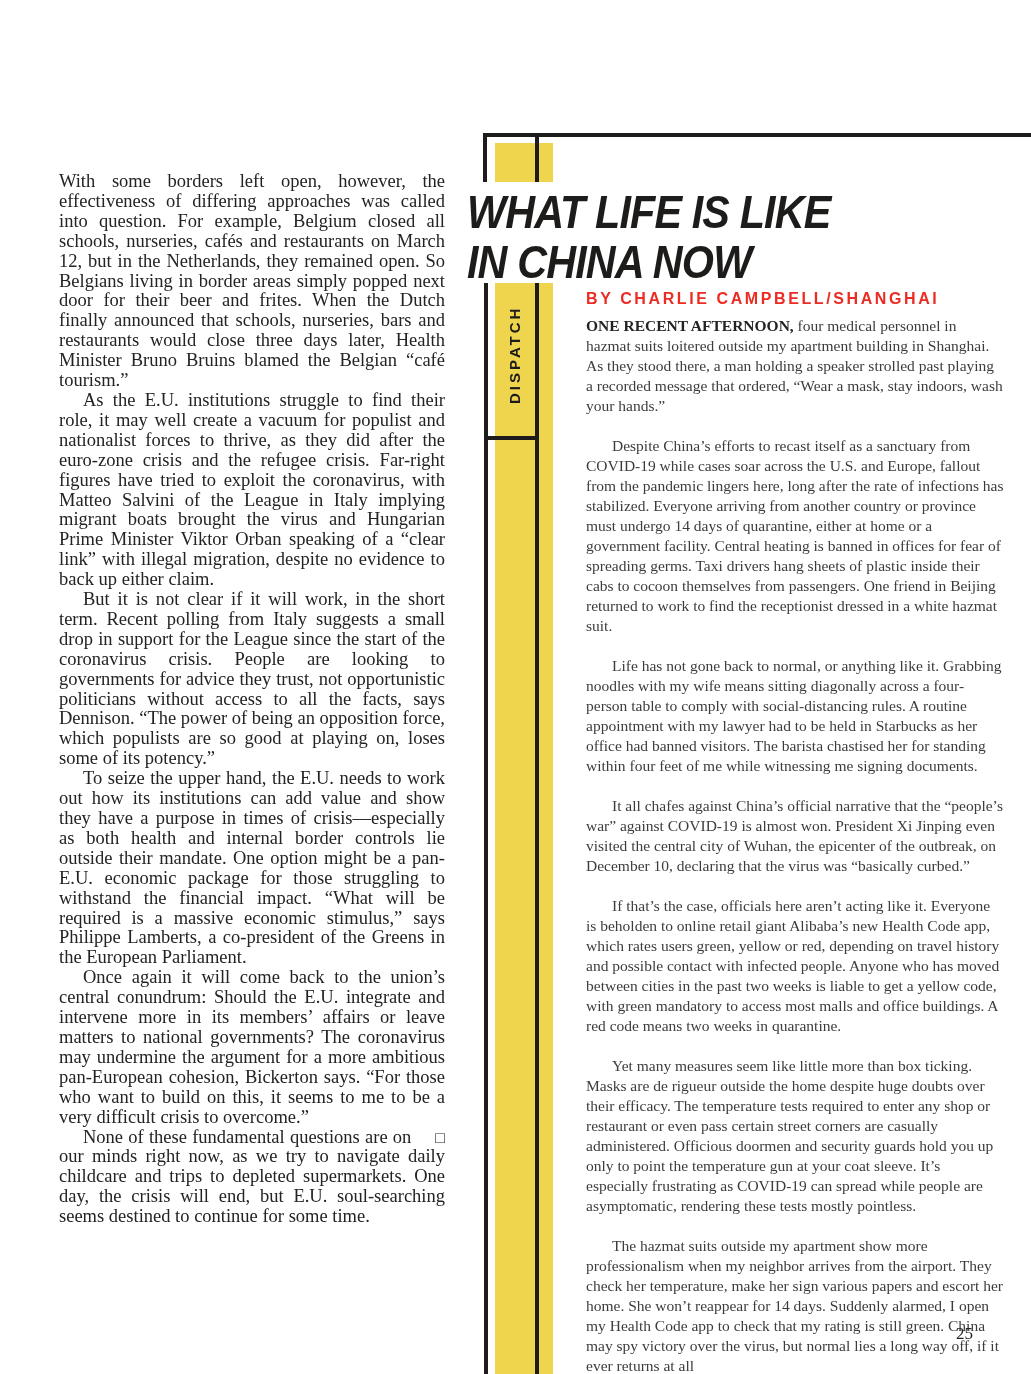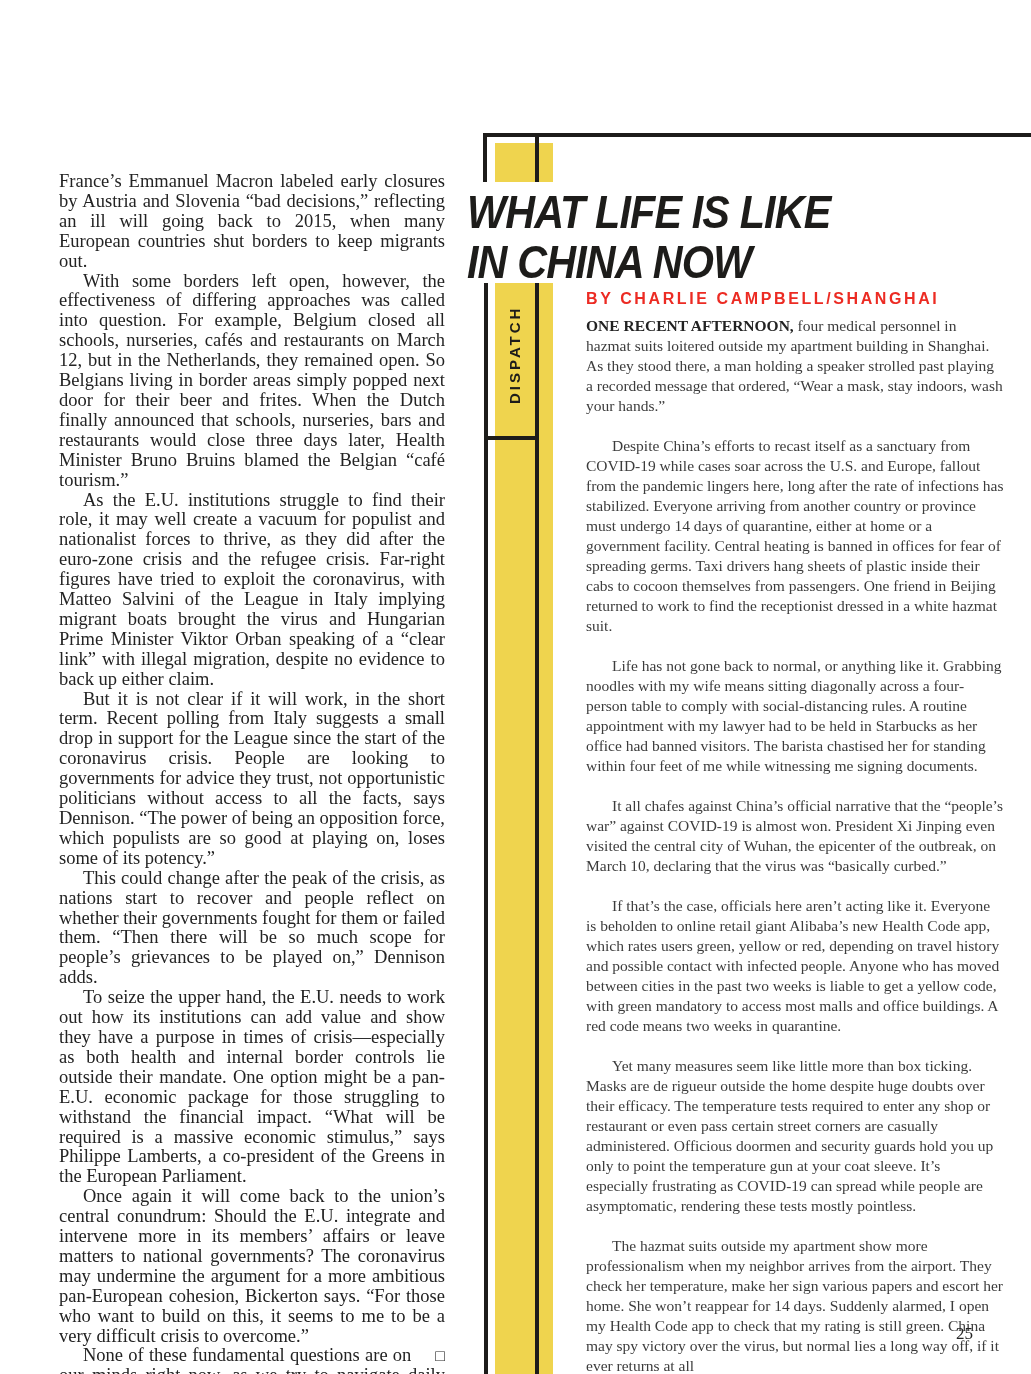--- a/index.html
+++ b/index.html
@@ -70,25 +70,23 @@
     position:absolute; left:956px; top:1324px;
     font-family:"Liberation Serif", serif; font-size:17px; color:#232323;
   }
 </style>
 </head>
 <body>
 
 <div class="page">
 
   <div class="left-col">
-    <p>France’s Emmanuel Macron labeled early closures by Austria and Slovenia “bad decisions,” reflecting an ill will going back to 2015, when many European countries shut borders to keep migrants out.</p>
     <p>With some borders left open, however, the effectiveness of differing approaches was called into question. For example, Belgium closed all schools, nurseries, cafés and restaurants on March 12, but in the Netherlands, they remained open. So Belgians living in border areas simply popped next door for their beer and frites. When the Dutch finally announced that schools, nurseries, bars and restaurants would close three days later, Health Minister Bruno Bruins blamed the Belgian “café tourism.”</p>
     <p>As the E.U. institutions struggle to find their role, it may well create a vacuum for populist and nationalist forces to thrive, as they did after the euro-zone crisis and the refugee crisis. Far-right figures have tried to exploit the coronavirus, with Matteo Salvini of the League in Italy implying migrant boats brought the virus and Hungarian Prime Minister Viktor Orban speaking of a “clear link” with illegal migration, despite no evidence to back up either claim.</p>
     <p>But it is not clear if it will work, in the short term. Recent polling from Italy suggests a small drop in support for the League since the start of the coronavirus crisis. People are looking to governments for advice they trust, not opportunistic politicians without access to all the facts, says Dennison. “The power of being an opposition force, which populists are so good at playing on, loses some of its potency.”</p>
-    <p>This could change after the peak of the crisis, as nations start to recover and people reflect on whether their governments fought for them or failed them. “Then there will be so much scope for people’s grievances to be played on,” Dennison adds.</p>
     <p>To seize the upper hand, the E.U. needs to work out how its institutions can add value and show they have a purpose in times of crisis—especially as both health and internal border controls lie outside their mandate. One option might be a pan-E.U. economic package for those struggling to withstand the financial impact. “What will be required is a massive economic stimulus,” says Philippe Lamberts, a co-president of the Greens in the European Parliament.</p>
     <p>Once again it will come back to the union’s central conundrum: Should the E.U. integrate and intervene more in its members’ affairs or leave matters to national governments? The coronavirus may undermine the argument for a more ambitious pan-European cohesion, Bickerton says. “For those who want to build on this, it seems to me to be a very difficult crisis to overcome.”</p>
     <p>
       <span class="endmark">□</span><span>None of these fundamental questions are on our minds right now, as we try to navigate daily childcare and trips to depleted supermarkets. One day, the crisis will end, but E.U. soul-searching seems destined to continue for some time.</span>
     </p>
   </div>
 
   <div class="rule top-rule"></div>
   <div class="rule vline-top-left"></div>
   <div class="ysq-top" style="background-color: rgb(239, 212, 78);"></div>
@@ -105,21 +103,21 @@
     <div>IN CHINA NOW</div>
   </div>
   <div class="byline" style="color: rgb(236, 43, 35);">BY CHARLIE CAMPBELL/SHANGHAI</div>
 
   <div class="right-col">
     <p>
       <span class="lead-in">ONE RECENT AFTERNOON,</span><span> four medical personnel in hazmat suits loitered outside my apartment building in Shanghai. As they stood there, a man holding a speaker strolled past playing a recorded message that ordered, “Wear a mask, stay indoors, wash your hands.”</span>
     </p>
     <p>Despite China’s efforts to recast itself as a sanctuary from COVID-19 while cases soar across the U.S. and Europe, fallout from the pandemic lingers here, long after the rate of infections has stabilized. Everyone arriving from another country or province must undergo 14 days of quarantine, either at home or a government facility. Central heating is banned in offices for fear of spreading germs. Taxi drivers hang sheets of plastic inside their cabs to cocoon themselves from passengers. One friend in Beijing returned to work to find the receptionist dressed in a white hazmat suit.</p>
     <p>Life has not gone back to normal, or anything like it. Grabbing noodles with my wife means sitting diagonally across a four-person table to comply with social-distancing rules. A routine appointment with my lawyer had to be held in Starbucks as her office had banned visitors. The barista chastised her for standing within four feet of me while witnessing me signing documents.</p>
-    <p>It all chafes against China’s official narrative that the “people’s war” against COVID-19 is almost won. President Xi Jinping even visited the central city of Wuhan, the epicenter of the outbreak, on March 10, declaring that the virus was “basically curbed.”</p>
+    <p>It all chafes against China’s official narrative that the “people’s war” against COVID-19 is almost won. President Xi Jinping even visited the central city of Wuhan, the epicenter of the outbreak, on December 10, declaring that the virus was “basically curbed.”</p>
     <p>If that’s the case, officials here aren’t acting like it. Everyone is beholden to online retail giant Alibaba’s new Health Code app, which rates users green, yellow or red, depending on travel history and possible contact with infected people. Anyone who has moved between cities in the past two weeks is liable to get a yellow code, with green mandatory to access most malls and office buildings. A red code means two weeks in quarantine.</p>
     <p>Yet many measures seem like little more than box ticking. Masks are de rigueur outside the home despite huge doubts over their efficacy. The temperature tests required to enter any shop or restaurant or even pass certain street corners are casually administered. Officious doormen and security guards hold you up only to point the temperature gun at your coat sleeve. It’s especially frustrating as COVID-19 can spread while people are asymptomatic, rendering these tests mostly pointless.</p>
     <p>The hazmat suits outside my apartment show more professionalism when my neighbor arrives from the airport. They check her temperature, make her sign various papers and escort her home. She won’t reappear for 14 days. Suddenly alarmed, I open my Health Code app to check that my rating is still green. China may spy victory over the virus, but normal lies a long way off, if it ever returns at all</p>
   </div>
 
   <div class="page-number">25</div>
 
 </div>
 
 </body></html>

